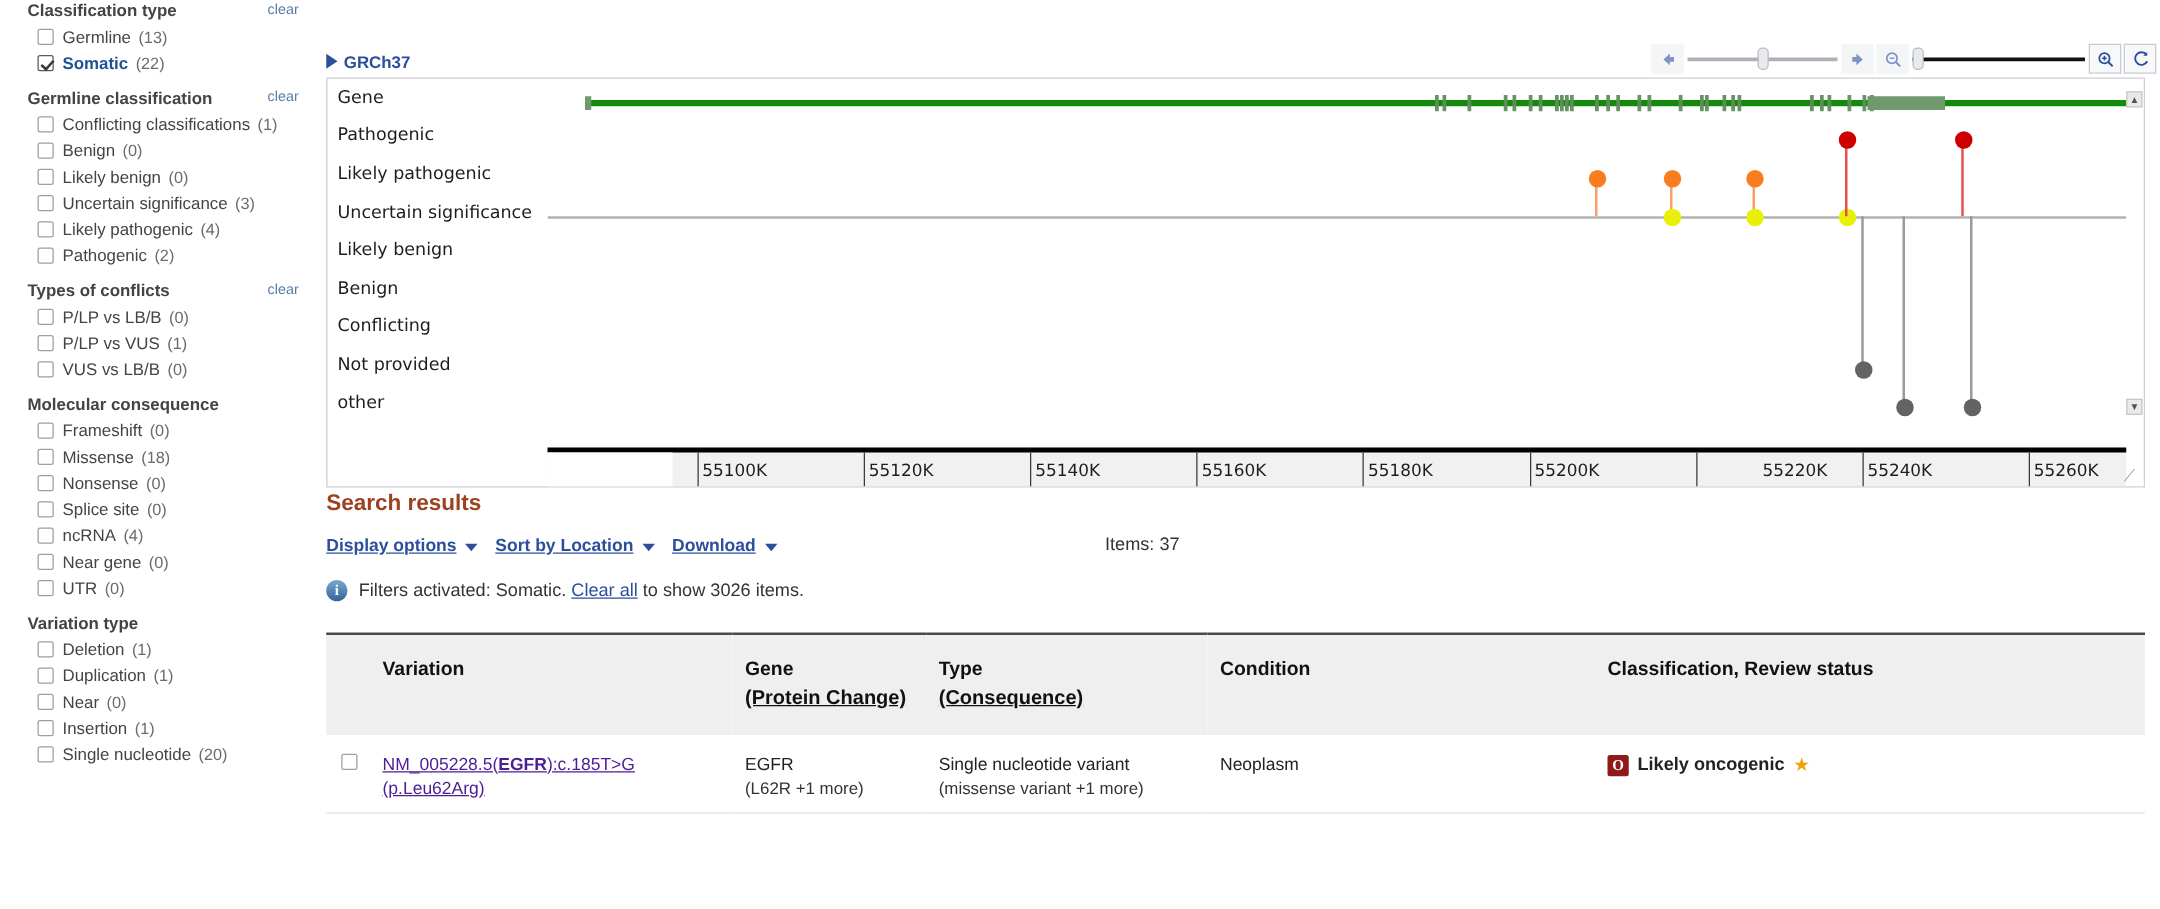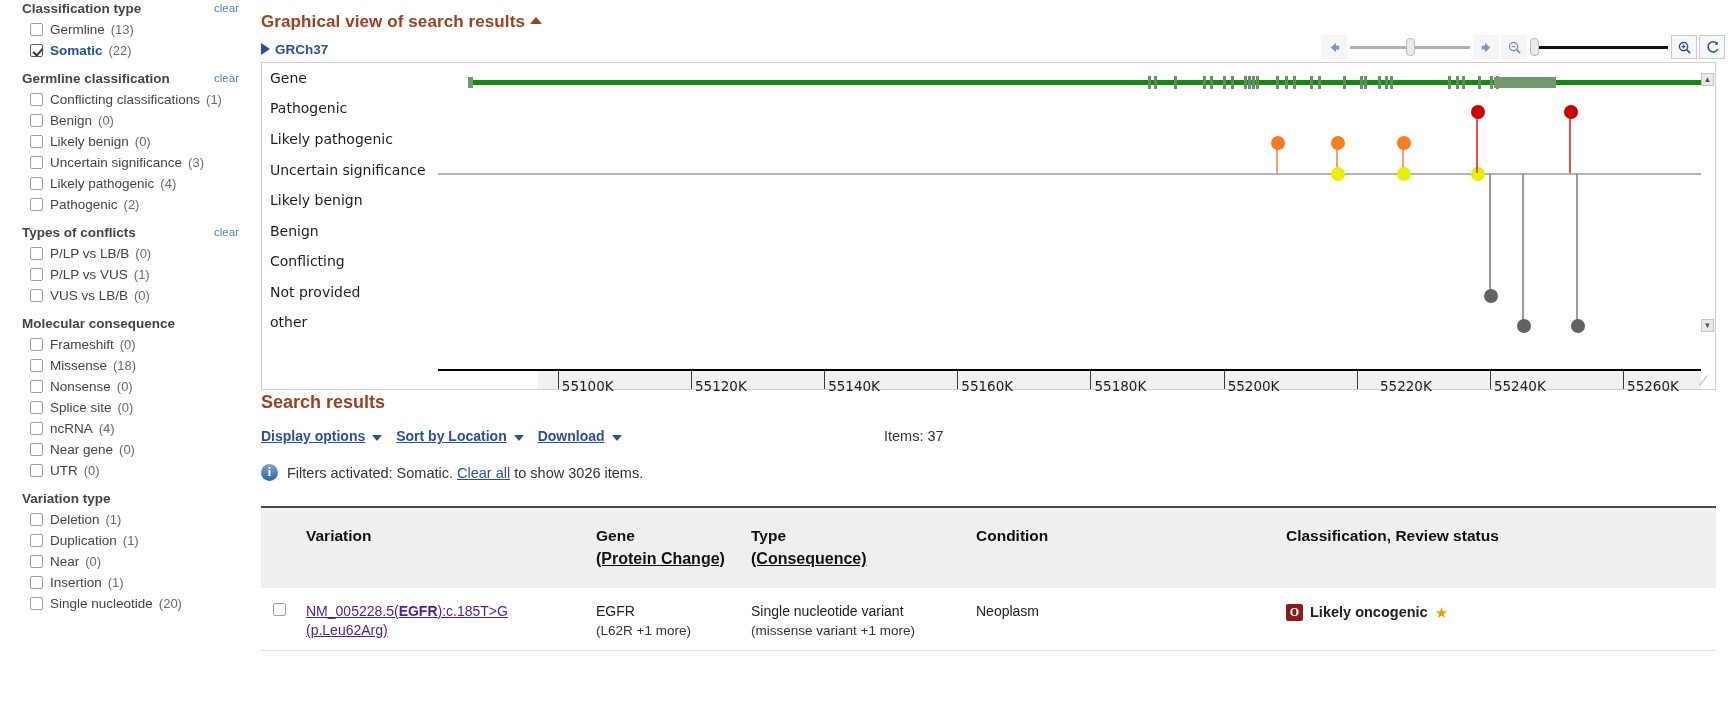--- a/index.html
+++ b/index.html
@@ -127,22 +127,22 @@
   }
   .baseline {
     position: absolute; left: 0; right: 0; height: 2px; background: #b3b3b3;
   }
   .lolli-stem { position: absolute; width: 2px; }
   .lolli-dot {
     position: absolute; width: 14px; height: 14px; border-radius: 50%;
     margin-left: -6px;
   }
   .ruler {
-    position: absolute; left: 176px; right: 14px; bottom: 0; height: 20px;
-    background: #f1f1f1; border-top: 2px solid #000000;
+    position: absolute; left: 176px; right: 14px; bottom: 0; height: 31px;
+    background: #f1f1f1; border-top: 4px solid #000000;
   }
   .ruler-pre {
     position: absolute; left: 0; top: 0; bottom: 0; width: 100px;
     background: #ffffff;
   }
   .tick {
     position: absolute; top: 0; bottom: 0; width: 1px; background: #3a3a3a;
   }
   .tick-label {
     position: absolute; top: 7px; font-size: 13.5px; color: #1d1d1d;
@@ -374,23 +374,20 @@
         <div class="facet-row">
           <span class="cbx"></span>
           <span class="facet-label">Single nucleotide</span>
           <span class="facet-count">(20)</span>
         </div>
       </div>
     </div>
 
   <div class="main">
 
-    <div class="gv-title">
-      <span>Graphical view of search results</span><span class="caret-up"></span>
-    </div>
 
     <div class="assembly">
       <span class="tri"></span><span class="txt">GRCh37</span>
     </div>
 
     <div class="sv-toolbar">
       <div class="tb-btn">
         <svg width="15" height="15" viewBox="0 0 16 16">
             <path d="M9.5 3 L4 8 L9.5 13 L9.5 10 L13 10 L13 6 L9.5 6 Z" fill="#8094c4"></path>
           </svg>
@@ -504,21 +501,21 @@
           <div class="tick-label" style="left:253px">55120K</div>
           <div class="tick" style="left:386.15789473684214px"></div>
           <div class="tick-label" style="left:386.15789473684214px">55140K</div>
           <div class="tick" style="left:519.3157894736842px"></div>
           <div class="tick-label" style="left:519.3157894736842px">55160K</div>
           <div class="tick" style="left:652.4736842105264px"></div>
           <div class="tick-label" style="left:652.4736842105264px">55180K</div>
           <div class="tick" style="left:785.6315789473684px"></div>
           <div class="tick-label" style="left:785.6315789473684px">55200K</div>
           <div class="tick" style="left:918.7894736842105px"></div>
-          <div class="tick-label" style="left:938px">55220K</div>
+          <div class="tick-label" style="left:968px">55220K</div>
           <div class="tick" style="left:1051.9473684210527px"></div>
           <div class="tick-label" style="left:1051.9473684210527px">55240K</div>
           <div class="tick" style="left:1185.1052631578948px"></div>
           <div class="tick-label" style="left:1185.1052631578948px">55260K</div>
         </div>
       <div class="sv-scroll-up">▲</div>
       <div class="sv-scroll-dn">▼</div>
       <div class="sv-resize">⟋</div>
     </div>
 

